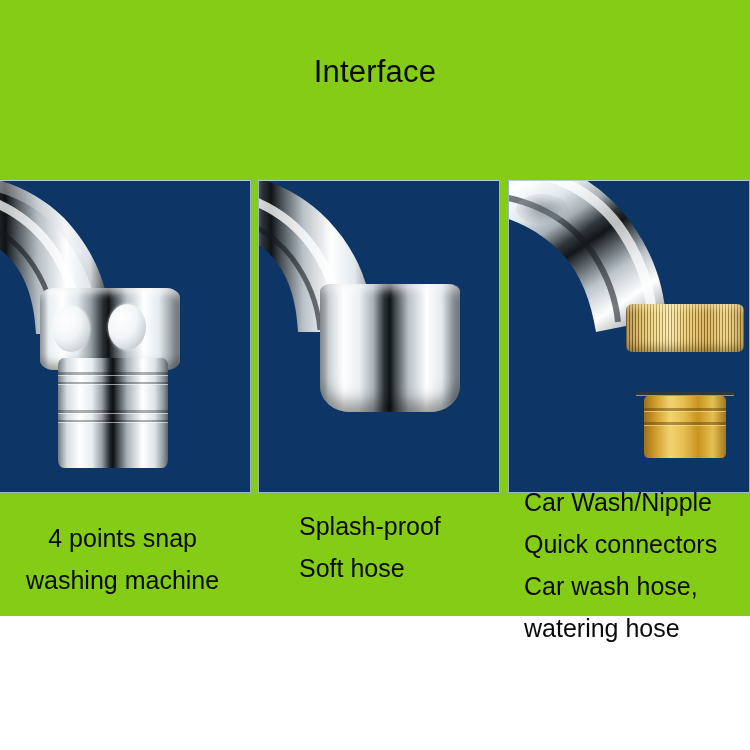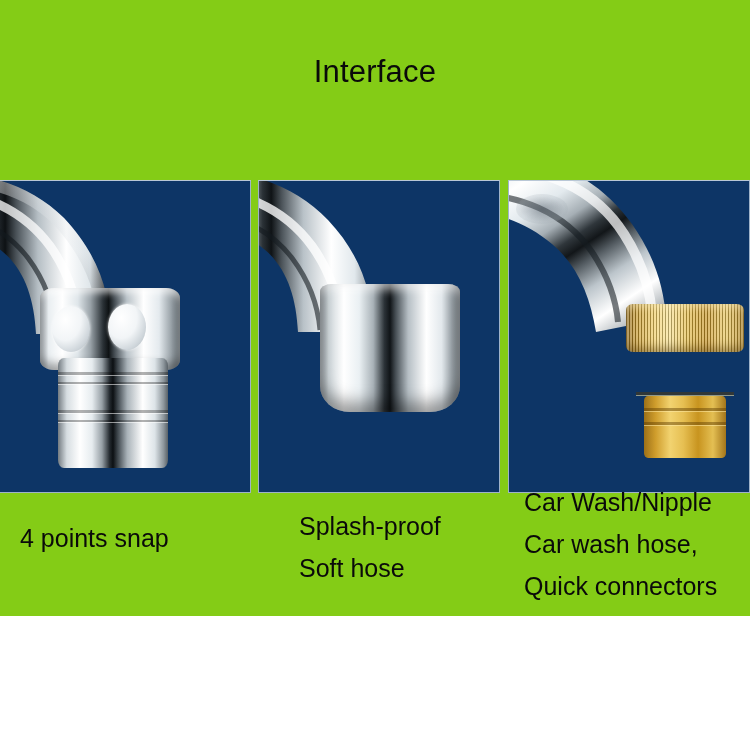--- a/index.html
+++ b/index.html
@@ -248,21 +248,21 @@
   }
 
   
   .caption-col {
     position: absolute;
     color: #0a0a0a;
     font-size: 25px;
     line-height: 42px;
     white-space: nowrap;
   }
-  #caption-col-1 { left: 20px;  top: 517px; text-align: center; }
+  #caption-col-1 { left: 26px;  top: 517px; text-align: center; }
   #caption-col-2 { left: 299px; top: 505px; }
   #caption-col-3 { left: 524px; top: 481px; }
 
   .caption-line { display: block; }
 </style>
 </head>
 <body>
 
 <div id="page">
 
@@ -380,26 +380,28 @@
         <div class="brass-groove" style="top:26px;height:3px;"></div>
       </div>
 
       <div class="panel-border"></div>
     </div>
 
   </div>
 
   <div id="caption-col-1" class="caption-col">
     <span class="caption-line">4 points snap</span>
+    <span class="caption-line">washing machine</span>
   </div>
 
   <div id="caption-col-2" class="caption-col">
     <span class="caption-line">Splash-proof</span>
     <span class="caption-line">Soft hose</span>
   </div>
 
   <div id="caption-col-3" class="caption-col">
     <span class="caption-line">Car Wash/Nipple</span>
+    <span class="caption-line">Quick connectors</span>
     <span class="caption-line">Car wash hose,</span>
-    <span class="caption-line">Quick connectors</span>
+    <span class="caption-line">watering hose</span>
   </div>
 
 </div>
 
 </body></html>

